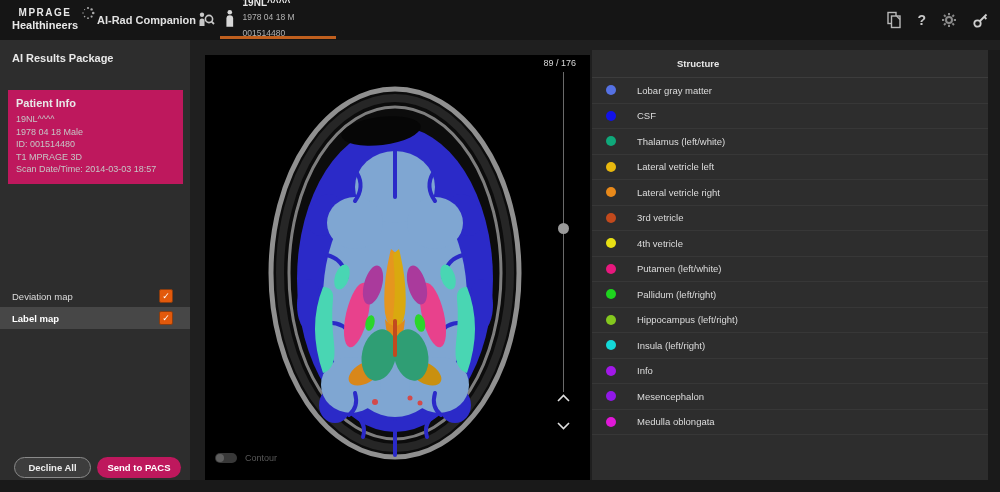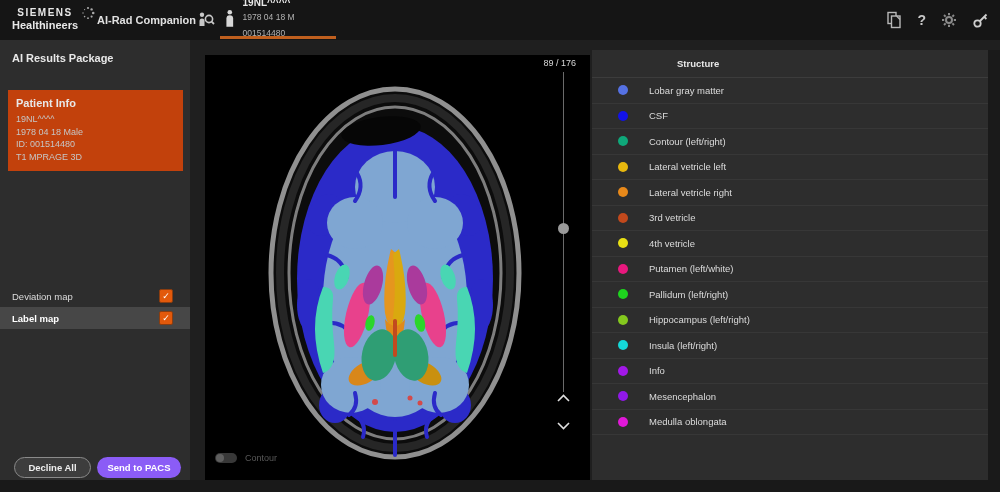--- a/index.html
+++ b/index.html
@@ -17,71 +17,71 @@
   .patient-tab{position:absolute;left:220px;top:0;width:112px;height:37px;display:flex;align-items:center;gap:7px;padding-left:4px;cursor:pointer;}
   .patient-name{font-size:10px;font-weight:bold;line-height:13px;}
   .patient-details{font-size:8.5px;color:#b2b2b2;line-height:16px;}
   .tab-underline{position:absolute;left:220px;top:36px;width:116px;height:3px;background:#bf5f1e;}
   .top-icons{position:absolute;right:10px;top:0;height:40px;display:flex;align-items:center;gap:15px;}
   .help-icon{font-size:14px;font-weight:bold;color:#c8c8c8;cursor:pointer;}
 
   
   .sidebar{position:absolute;left:0;top:40px;width:190px;height:440px;background:#2d2d2d;}
   .sidebar-title{position:absolute;left:12px;top:12px;font-size:11px;font-weight:bold;}
-  .patient-card{position:absolute;left:8px;top:50px;width:160px;background:#c2410c;padding:7px 7px 8px 8px;}
+  .patient-card{position:absolute;left:8px;top:50px;width:160px;background:#be185d;padding:7px 7px 8px 8px;}
   .pi-title{font-size:11px;font-weight:bold;margin-bottom:4px;}
   .pi-line{font-size:9px;color:#c6c6c6;line-height:12.5px;}
   .toggle-row{position:absolute;left:0;width:190px;display:flex;align-items:center;justify-content:space-between;
               padding:0 17px 0 12px;box-sizing:border-box;cursor:pointer;}
   .toggle-row.deviation{top:246px;height:20px;}
   .toggle-row.labelmap{top:267px;height:22px;background:#474747;}
   .toggle-label{font-size:9.5px;color:#dcdcdc;}
   .toggle-row.labelmap .toggle-label{font-weight:bold;color:#fff;}
   .checkbox{width:12px;height:12px;background:#e2590b;border:1px solid #8a3d10;border-radius:2px;
             font-size:9px;line-height:12px;text-align:center;color:#fff;cursor:pointer;}
   .footer-buttons{position:absolute;left:0;top:417px;width:190px;height:23px;}
   .btn{position:absolute;height:21px;border-radius:11px;font-size:9.5px;font-weight:bold;
        display:flex;align-items:center;justify-content:center;cursor:pointer;box-sizing:border-box;}
   .btn-decline{left:14px;width:77px;background:#3d3d3d;border:1px solid #8a8a8a;color:#eee;}
-  .btn-send{left:97px;width:84px;background:#8b5cf6;color:#fff;}
+  .btn-send{left:97px;width:84px;background:#be185d;color:#fff;}
 
   
   .viewer{position:absolute;left:205px;top:55px;width:385px;height:425px;background:#000;}
   .brain{position:absolute;left:0;top:0;}
   .slice-indicator{position:absolute;right:14px;top:3px;font-size:9px;color:#d8d8d8;}
   .slider-track{position:absolute;left:358px;top:17px;width:1px;height:320px;background:#6a6a6a;cursor:pointer;}
   .slider-handle{position:absolute;left:353px;top:168px;width:11px;height:11px;border-radius:50%;background:#9a9a9a;cursor:grab;}
   .arrow{position:absolute;left:352px;cursor:pointer;}
   .arrow.up{top:339px;} .arrow.down{top:367px;}
   .contour{position:absolute;left:10px;top:398px;display:flex;align-items:center;gap:8px;}
   .toggle-switch{width:22px;height:10px;border-radius:5px;background:#383838;position:relative;cursor:pointer;}
   .toggle-knob{position:absolute;left:1px;top:1px;width:8px;height:8px;border-radius:50%;background:#5f5f5f;}
   .contour-label{font-size:9px;color:#585858;}
 
   
   .structures{position:absolute;left:592px;top:50px;width:396px;height:430px;background:#2d2d2d;}
   .right-gutter{position:absolute;left:988px;top:50px;width:12px;height:430px;background:#1a1a1a;}
   .structures-header{height:28px;line-height:28px;padding-left:85px;font-size:9.5px;font-weight:bold;
                      border-bottom:1px solid #3c3c3c;box-sizing:border-box;}
-  .structure-row{height:25.5px;display:flex;align-items:center;padding-left:26px;
+  .structure-row{height:25.5px;display:flex;align-items:center;padding-left:14px;
                  border-bottom:1px solid #373737;box-sizing:border-box;cursor:pointer;}
   .dot{width:10px;height:10px;border-radius:50%;margin-right:21px;flex:0 0 auto;}
   .structure-label{font-size:9.5px;color:#dcdcdc;}
 
   .bottom-strip{position:absolute;left:0;top:480px;width:1000px;height:12px;background:#191919;}
 </style>
 </head>
 <body>
 
 <div class="app">
 
   <div class="topbar">
     <div class="logo">
       <div class="logo-text">
-        <div class="logo-l1">SIEMENS</div>
+        <div class="logo-l1">MPRAGE</div>
         <div class="logo-l2">Healthineers</div>
       </div>
       <svg width="14" height="14" viewBox="0 0 14 14">
         <g fill="#a8a8a8">
           <circle cx="7" cy="2" r="1.1"></circle>
             <circle cx="10.6" cy="3.4" r="1.2"></circle>
             <circle cx="12.2" cy="7" r="1.3"></circle>
           <circle cx="10.6" cy="10.6" r="1.1"></circle>
             <circle cx="7" cy="12.2" r="0.9"></circle>
             <circle cx="3.6" cy="10.6" r="0.8"></circle>
@@ -144,20 +144,21 @@
     <div class="sidebar-title">AI Results Package</div>
 
     <div class="patient-card">
       <div class="pi-title">Patient Info</div>
       <div>
 
       <div class="pi-line">19NL^^^^</div>
           <div class="pi-line">1978 04 18 Male</div>
           <div class="pi-line">ID: 001514480</div>
           <div class="pi-line">T1 MPRAGE 3D</div>
+          <div class="pi-line">Scan Date/Time: 2014-03-03 18:57</div>
         </div>
     </div>
 
     <div class="toggle-row deviation">
       <span class="toggle-label">Deviation map</span>
       <span class="checkbox">✓</span>
     </div>
     <div class="toggle-row labelmap">
       <span class="toggle-label">Label map</span>
       <span class="checkbox">✓</span>
@@ -271,21 +272,21 @@
     <div class="structure-row">
           <span class="dot" style="background-color: rgb(85, 113, 227);"></span>
           <span class="structure-label">Lobar gray matter</span>
         </div>
         <div class="structure-row">
           <span class="dot" style="background-color: rgb(18, 18, 232);"></span>
           <span class="structure-label">CSF</span>
         </div>
         <div class="structure-row">
           <span class="dot" style="background-color: rgb(15, 168, 122);"></span>
-          <span class="structure-label">Contour (left/right)</span>
+          <span class="structure-label">Thalamus (left/white)</span>
         </div>
         <div class="structure-row">
           <span class="dot" style="background-color: rgb(232, 184, 14);"></span>
           <span class="structure-label">Lateral vetricle left</span>
         </div>
         <div class="structure-row">
           <span class="dot" style="background-color: rgb(232, 137, 26);"></span>
           <span class="structure-label">Lateral vetricle right</span>
         </div>
         <div class="structure-row">

